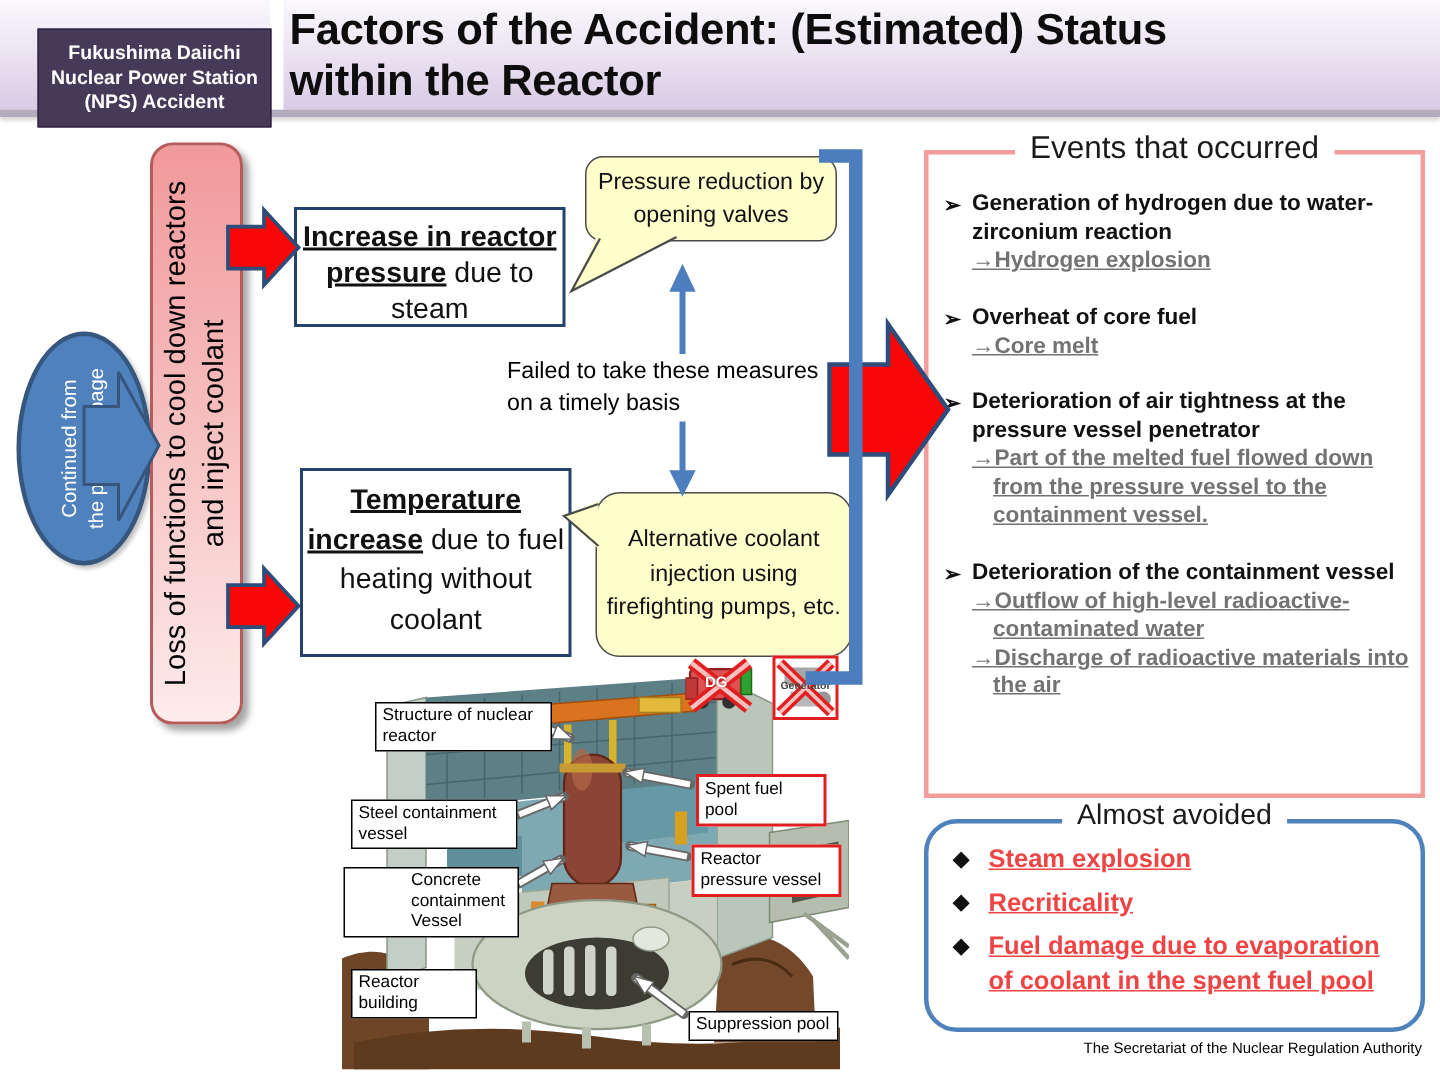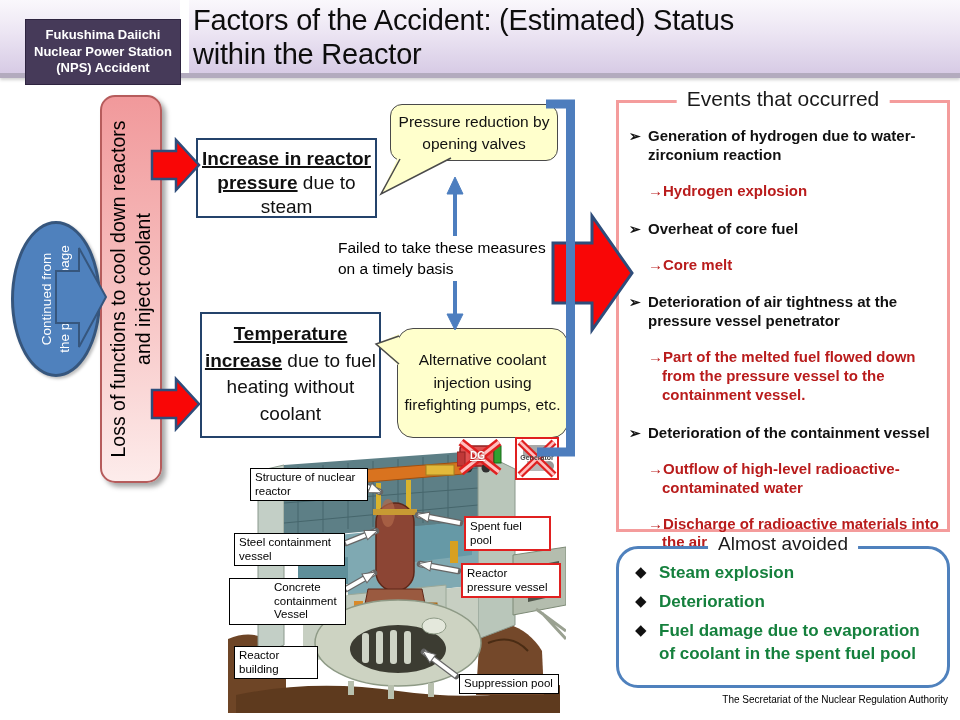--- a/index.html
+++ b/index.html
@@ -7,21 +7,21 @@
          font-family:"Liberation Sans",sans-serif;color:#111;}
 
   
   .header{position:absolute;left:0;top:0;width:960px;height:73px;
           background:linear-gradient(180deg,#faf8fc 0%,#ece5f3 45%,#d7cbe5 100%);
           border-bottom:5px solid #b3abbe;box-shadow:0 2px 3px rgba(0,0,0,.18);}
   .header-strip{position:absolute;left:180px;top:0;width:9px;height:73px;background:#ffffff;}
   .badge{position:absolute;left:25px;top:5px;width:154px;height:64px;background:#463a59;
          border:1px solid #2e2440;display:flex;flex-direction:column;justify-content:center;
          text-align:center;color:#fff;font-weight:bold;font-size:13px;line-height:1.3;margin-top:14px;}
-  .title{position:absolute;left:193px;top:3px;font-size:29px;font-weight:normal;color:#0d0d0d;
+  .title{position:absolute;left:193px;top:3px;font-size:29px;font-weight:bold;color:#0d0d0d;
          line-height:1.18;letter-spacing:-.2px;}
 
   
   .ellipse{position:absolute;left:11px;top:221px;width:84px;height:150px;border-radius:50%;
            background:#4f81bd;border:3px solid #36567d;box-shadow:2px 2px 3px rgba(0,0,0,.25);}
   .vwrap{position:absolute;top:50%;left:50%;transform:translate(-50%,-50%) rotate(-90deg);
          text-align:center;white-space:nowrap;}
   .ellipse .vwrap{width:150px;color:#fff;font-size:13.5px;line-height:1.35;}
   .pink-box{position:absolute;left:100px;top:95px;width:58px;height:384px;border-radius:15px;
             background:linear-gradient(180deg,#f1999b 0%,#f6bcbc 45%,#fdeceb 100%);
@@ -44,44 +44,44 @@
   
   .events{position:absolute;left:616px;top:100px;width:334px;height:432px;background:#fff;
           border:3px solid #f49c9c;box-sizing:border-box;}
   .legend{position:absolute;top:-16px;left:50%;transform:translateX(-50%);background:#fff;
           padding:0 10px;white-space:nowrap;color:#1a1a1a;}
   .events .legend{font-size:21px;}
   .ev-list{padding:24px 6px 0 10px;}
   .ev-item{display:flex;margin-bottom:19px;}
   .ev-bullet{width:19px;flex:none;font-size:14px;font-weight:bold;padding-top:1px;}
   .ev-body{font-size:15px;font-weight:bold;line-height:1.26;color:#111;}
-  .ev-red{color:#b91c1c;padding-left:14px;text-indent:-14px;margin-top:17px;}
+  .ev-red{color:#737373;padding-left:14px;text-indent:-14px;margin-top:0;text-decoration:underline;}
 
   
   .avoided{position:absolute;left:616px;top:546px;width:334px;height:142px;background:#fff;
            border:3.5px solid #4f81bd;border-radius:22px;box-sizing:border-box;}
   .avoided .legend{font-size:19px;}
   .av-list{padding:12px 8px 0 16px;}
   .av-item{display:flex;margin-bottom:5px;}
   .av-bullet{width:24px;flex:none;font-size:15px;color:#111;padding-top:2px;}
-  .av-text{font-size:17px;font-weight:bold;color:#15803d;line-height:1.4;}
+  .av-text{font-size:17px;font-weight:bold;color:#ef4444;line-height:1.4;text-decoration:underline;}
 
   .footer{position:absolute;right:12px;top:694px;font-size:10px;color:#000;}
 
   
   .diagram{position:absolute;left:228px;top:443px;width:338px;height:270px;background:#fff;}
   .diagram svg.art{position:absolute;left:0;top:0;}
   .dlabel{position:absolute;background:#fff;border:1.5px solid #000;font-size:11.5px;
           line-height:1.18;padding:2px 4px;color:#000;box-sizing:border-box;}
   .dlabel.red{border:2px solid #e02020;}
   .dlabel.center{text-align:left;}
   .icon-x{position:absolute;pointer-events:none;}
   .dg-icon{position:absolute;left:229px;top:-4px;width:46px;height:37px;}
   .dg-label{position:absolute;left:13px;top:11px;color:#fff;font-size:10px;font-weight:bold;
-            text-shadow:0 0 2px #902020;text-decoration:underline;}
+            text-shadow:0 0 2px #902020;}
   .gen-icon{position:absolute;left:287px;top:-6px;width:44px;height:43px;background:#fff;
             border:2px solid #e02020;box-sizing:border-box;}
   .gen-label{position:absolute;left:0;top:15px;width:100%;text-align:center;font-size:7px;
              color:#444;font-weight:bold;}
 
   .overlay{position:absolute;left:0;top:0;pointer-events:none;}
 </style>
 </head>
 <body>
 
@@ -166,21 +166,21 @@
 
   <div class="avoided">
     <span class="legend">Almost avoided</span>
     <div class="av-list">
       <div class="av-item">
         <span class="av-bullet">◆</span>
         <span class="av-text">Steam explosion</span>
       </div>
       <div class="av-item">
         <span class="av-bullet">◆</span>
-        <span class="av-text">Deterioration</span>
+        <span class="av-text">Recriticality</span>
       </div>
       <div class="av-item">
         <span class="av-bullet">◆</span>
         <span class="av-text">Fuel damage due to evaporation of coolant in the spent fuel pool</span>
       </div>
     </div>
   </div>
 
   <div class="footer">The Secretariat of the Nuclear Regulation Authority</div>
 

